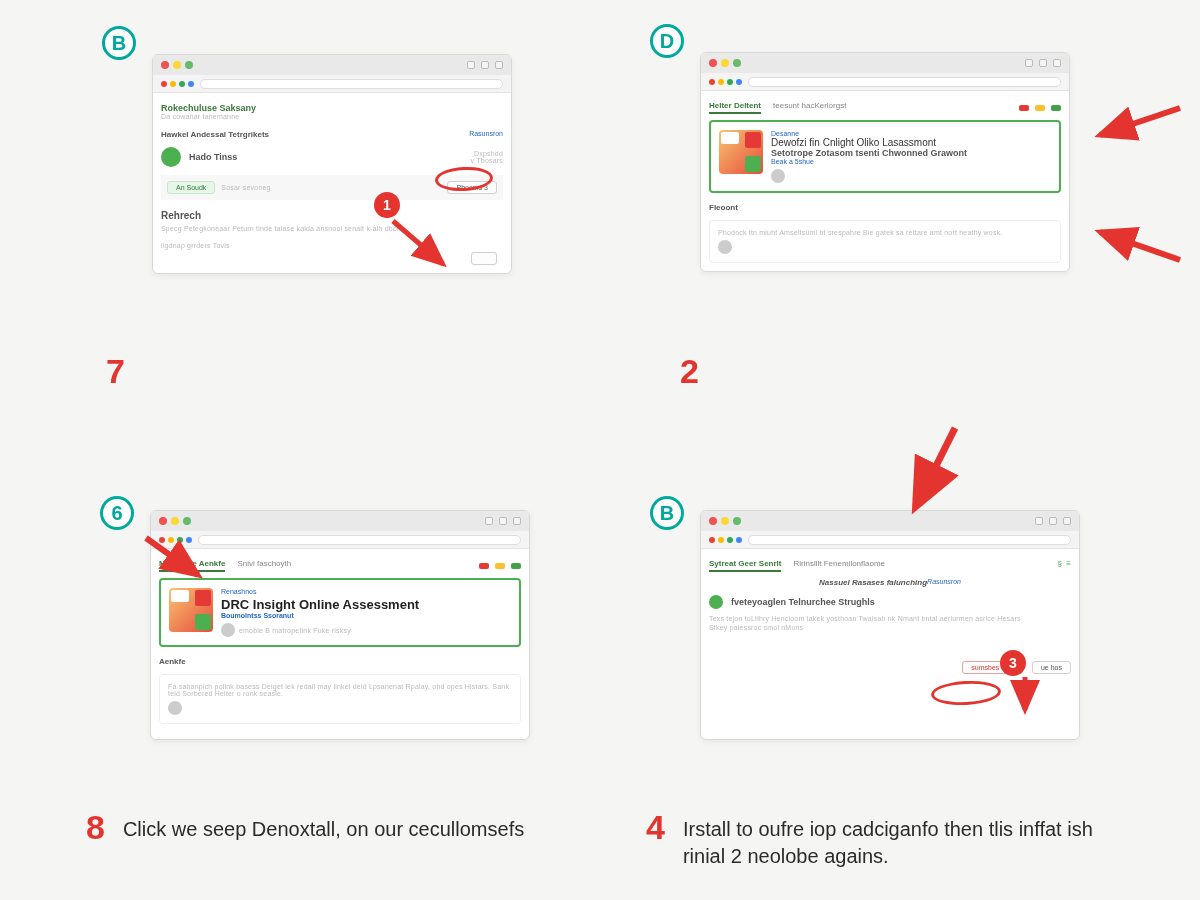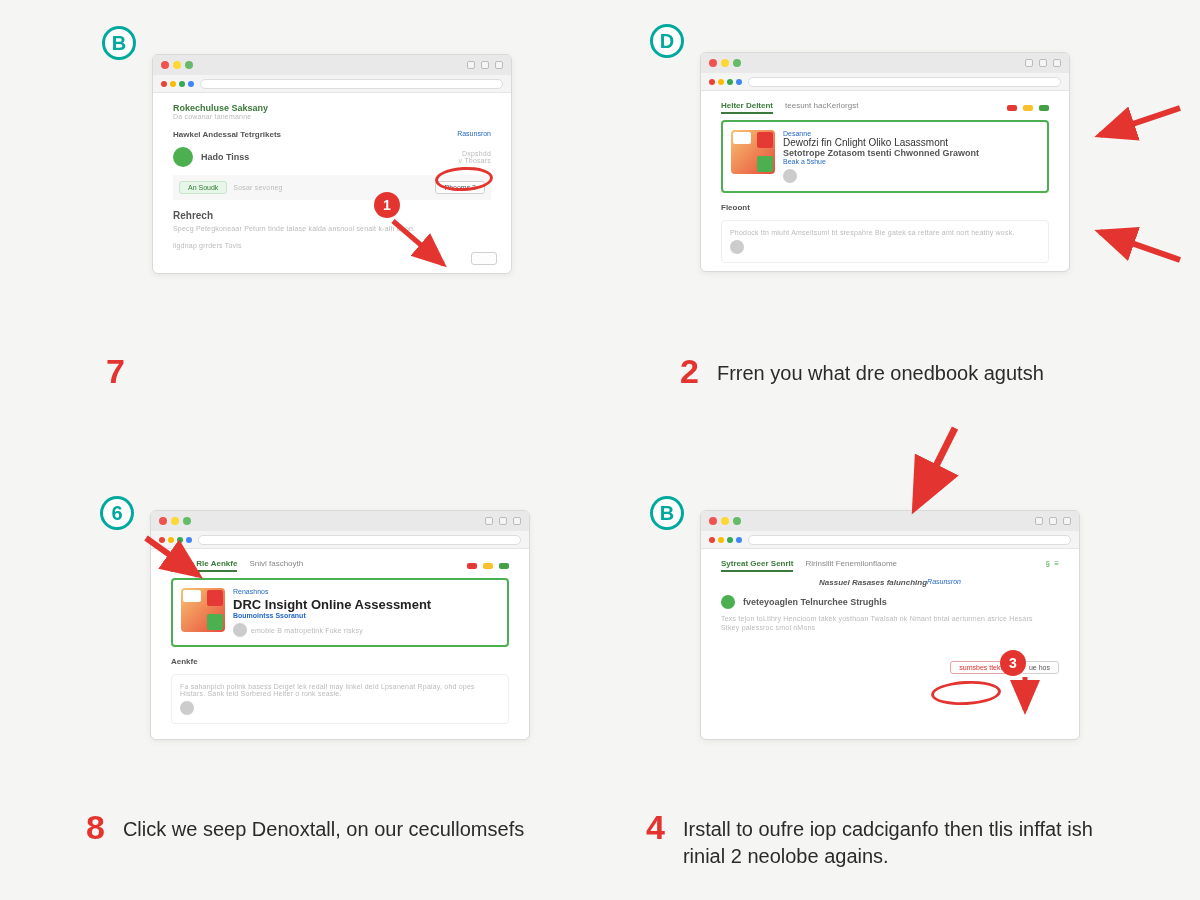--- a/index.html
+++ b/index.html
@@ -65,21 +65,21 @@
     gap:6px;
   }
   .url-dots { display:flex; gap:3px; }
   .url-dots span { width:6px; height:6px; border-radius:50%; display:inline-block;}
   .ud1{background:#ea4335;} .ud2{background:#fbbc05;} .ud3{background:#34a853;} .ud4{background:#4285f4;}
   .url-field {
     flex:1; height:10px; background:#fff; border:1px solid #ddd; border-radius:5px;
   }
 
   .browser-body {
-    padding: 10px 20px;
+    padding: 10px 8px;
     font-size: 9px;
     color:#555;
   }
   .faint-text { color:#bbb; font-size:7px; letter-spacing:0.2px; }
 
   .green-dot {
     width:20px; height:20px; background:#4caf50; border-radius:50%; display:inline-block; vertical-align:middle;
   }
   .green-dot.sm { width:14px; height:14px; }
 
@@ -294,21 +294,20 @@
       </defs>
       <line x1="90" y1="40" x2="10" y2="12" stroke="#e3342f" stroke-width="6" marker-end="url(#ah3)"></line>
     </svg>
 </div>
 
 <div class="instruction" style="top:354px; left:106px;">
   <div class="num">7</div>
 </div>
 <div class="instruction" style="top:354px; left:680px;">
   <div class="num">2</div>
-  <div class="txt">Frren you what dre onedbook agutsh</div>
 </div>
 
 <div class="circle-badge" style="top:496px; left:100px;">
     <span>6</span>
   </div>
 
 <div class="browser" style="top:510px; left:150px; width:380px; height:230px;">
   <div class="browser-top">
     <div class="traffic">
         <span class="t-r"></span>

